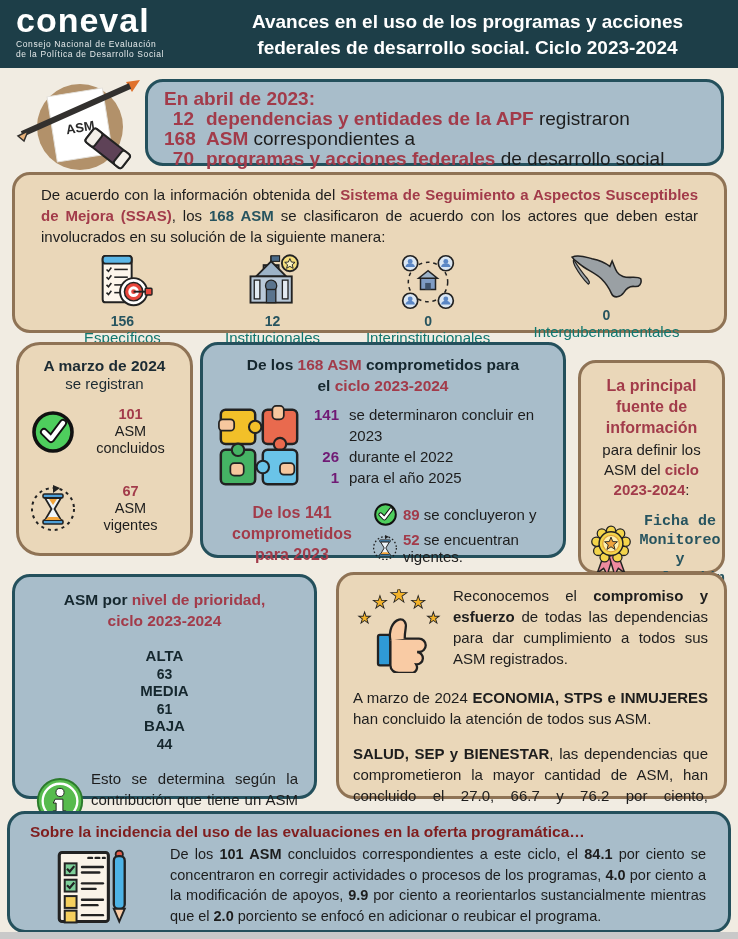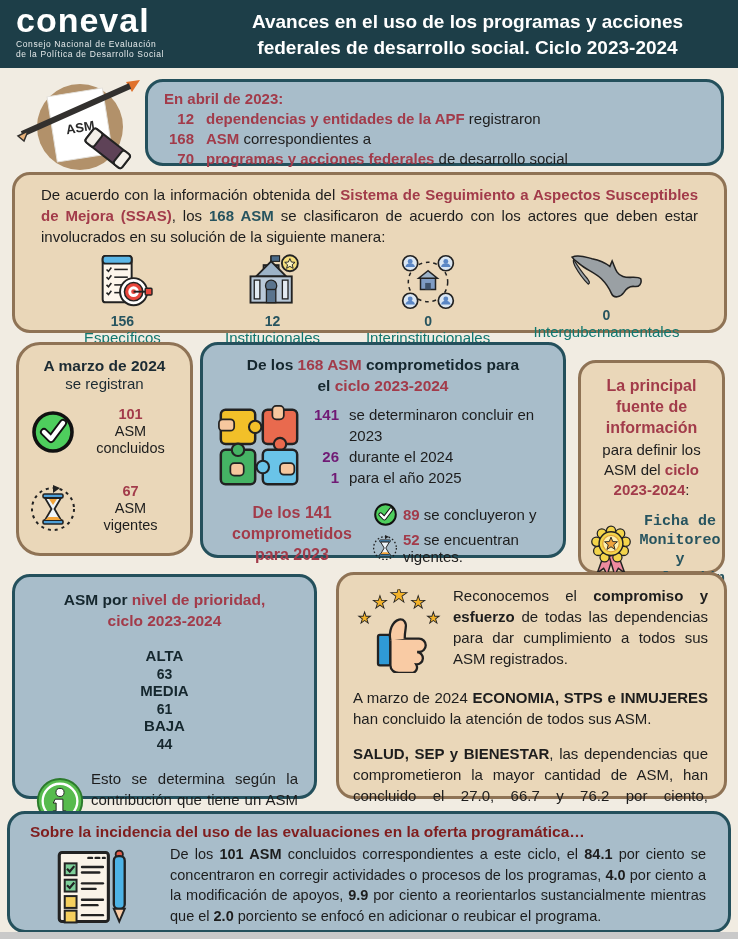--- a/index.html
+++ b/index.html
@@ -17,21 +17,21 @@
     color:#ffffff; font-weight:700; font-size:19px; line-height:26px; }
   
   .panel { position:absolute; border-radius:18px; }
   .blue-panel { background:#a8bdca; border:3px solid #24505c; }
   .tan-panel  { background:#ead7b9; border:3px solid #8f7355; }
   
   .red  { color:#a23b4a; font-weight:700; }
   .teal { color:#27545f; font-weight:700; }
   .b    { font-weight:700; }
   
-  #april-box { left:145px; top:79px; width:579px; height:87px; padding:7px 16px; font-size:15px; line-height:20px; }
+  #april-box { left:145px; top:79px; width:579px; height:87px; padding:7px 16px; font-size:19px; line-height:20px; }
   #april-box .hline { color:#a23b4a; font-weight:700; }
   #april-box .row { display:flex; }
   #april-box .num { color:#a23b4a; font-weight:700; width:30px; text-align:right; margin-right:12px; flex:none; }
   #asm-icon-wrap { position:absolute; left:14px; top:80px; width:130px; height:90px; }
   
   #class-box { left:12px; top:172px; width:715px; height:161px; padding:9px 26px 0 26px; }
   #class-box .para { font-size:15px; line-height:21px; text-align:justify; }
   #class-cats { display:flex; margin-top:4px; }
   .cat { text-align:center; }
   .cat .icon { height:60px; display:flex; align-items:flex-end; justify-content:center; }
@@ -303,21 +303,21 @@
           </g>
         </svg>
       </div>
       <div id="committed-rows">
         <div class="row">
           <span class="num">141</span>
           <span>se determinaron concluir en 2023</span>
         </div>
         <div class="row">
           <span class="num">26</span>
-          <span>durante el 2024</span>
+          <span>durante el 2022</span>
         </div>
         <div class="row">
           <span class="num">1</span>
           <span>para el año 2025</span>
         </div>
       </div>
     </div>
     <div id="committed-bottom">
       <div class="left">
         <div>De los 141</div>

